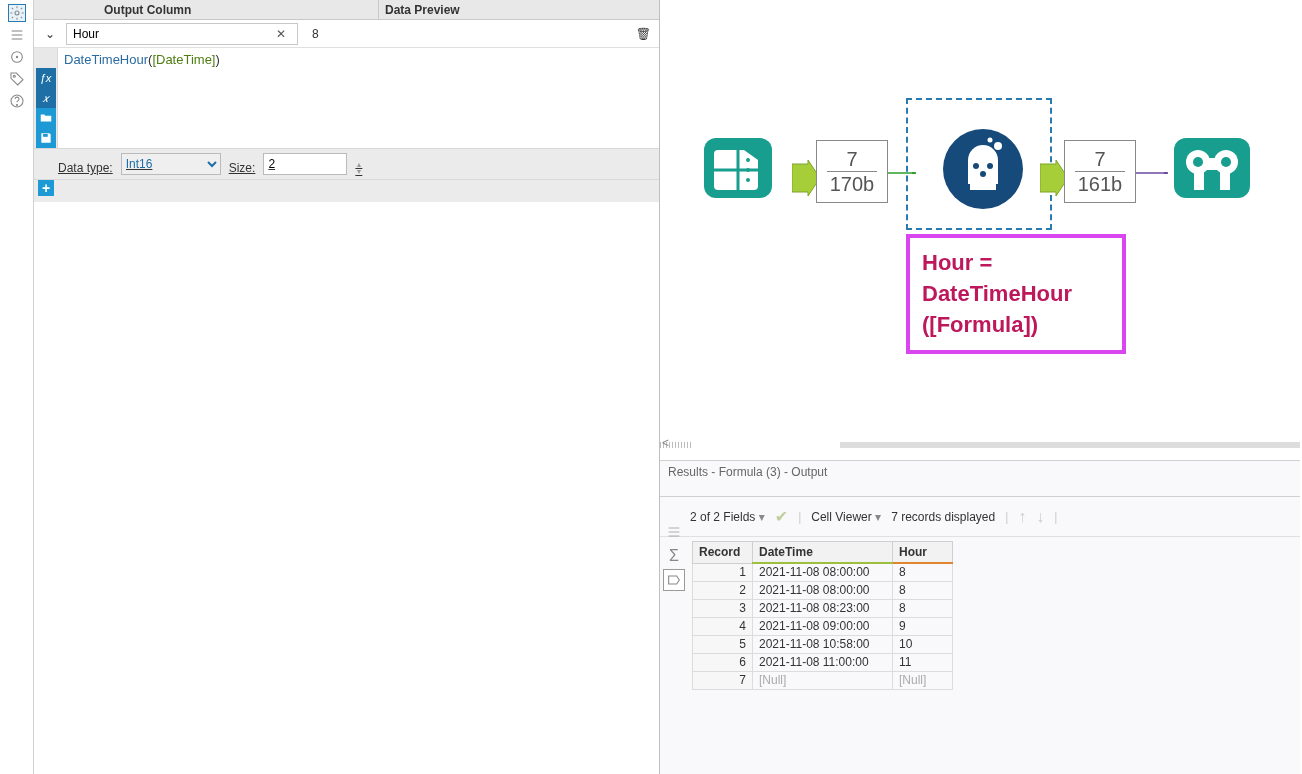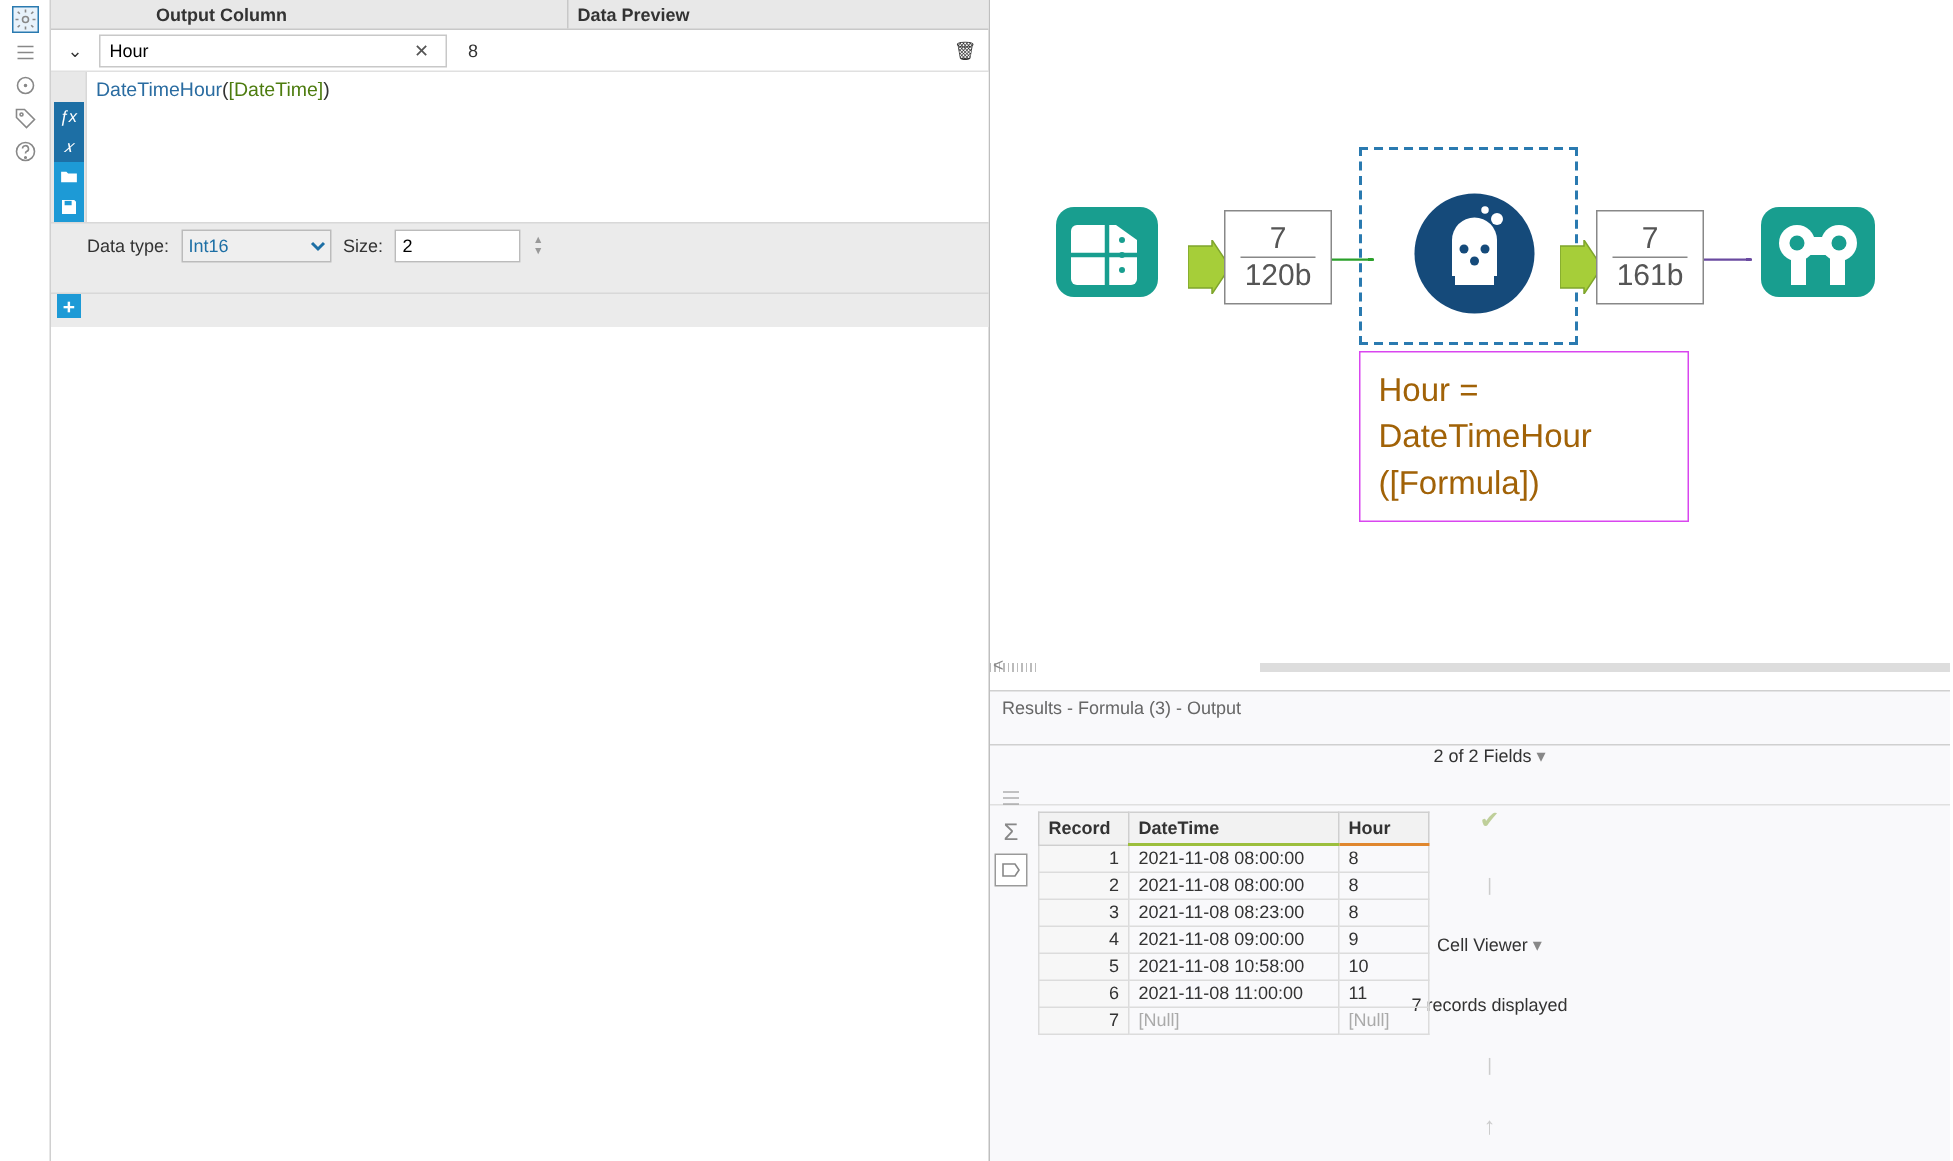--- a/index.html
+++ b/index.html
@@ -25,45 +25,45 @@
 .config .row1 .prev { margin-left: 20px; flex:1; }
 .config .row1 .del { margin-right: 8px; cursor:pointer; }
 
 .config .formula-row { display: flex; background: #fff; min-height: 100px; }
 .config .formula-tb { width: 24px; background: #e8e8e8; display:flex; flex-direction:column; align-items:center; padding-top:20px; gap:0; border-right:1px solid #d8d8d8; }
 .config .formula-tb .btn { width:20px; height:20px; margin:0; display:flex; align-items:center; justify-content:center; background:#1d6fa5; color:#fff; font-size:11px; cursor:pointer; font-style:italic;}
 .config .formula-txt { flex:1; padding:4px 6px; font-family: Consolas, monospace; font-size:13px; }
 .config .formula-txt .fn { color: #2a6ca1; }
 .config .formula-txt .fld{ color: #4d7c0f; }
 
-.config .dtype { display:flex; align-items:center; padding:4px 0 20px 24px; gap:8px; background:#ebebeb; border-top:1px solid #d8d8d8; border-bottom:1px solid #d8d8d8;}
+.config .dtype { display:flex; align-items:flex-end; padding:4px 0 4px 24px; gap:8px; background:#ebebeb; border-top:1px solid #d8d8d8; border-bottom:1px solid #d8d8d8;text-decoration:underline;}
 .config .dtype select { width: 100px; height: 22px; border:1px solid #bbb; color:#1d6fa5; font-size:12px; }
 .config .dtype input { width: 84px; height:22px; border:1px solid #bbb; padding:0 4px; font-size:12px; }
 .config .addrow { height: 22px; background:#ebebeb; padding-left:4px; }
 .config .addrow .plus { width:16px; height:16px; background:#1d9ad6; color:#fff; display:flex; align-items:center; justify-content:center; font-weight:700; cursor:pointer; font-size:14px; }
 
 
 .canvas { position: absolute; left: 660px; top: 0; width: 640px; height: 444px; background:#fff; }
 .shadow-strip { position:absolute; left:660px; top:0; width:8px; height:444px; background:linear-gradient(to right, rgba(0,0,0,0.08), transparent);}
 .node { position:absolute; }
 .boxlbl { position:absolute; border:1px solid #888; background:#fff; text-align:center; line-height:1.2; padding:6px 10px; font-size:20px; color:#555;}
 .arrow { position:absolute; height:28px; }
 .arrow svg polygon{ fill:#a6ce39; stroke:#7fa52c;}
 .sel-outline { position:absolute; border:2px dashed #2a7ab0; }
-.annotation { position:absolute; border:1px solid #d946ef; background:#fff; color:#a16207; font-size:22px; font-weight:400; padding:10px 12px; line-height:1.4; }
+.annotation { position:absolute; border:4px solid #d946ef; background:#fff; color:#be185d; font-size:22px; font-weight:700; padding:10px 12px; line-height:1.4; }
 
 
 .hsplit { position:absolute; left:660px; top:438px; width:640px; height:10px; }
 .hsplit .grip { position:absolute; left:0; top:4px; width:32px; height:6px; background:repeating-linear-gradient(90deg,#bbb 0,#bbb 1px,transparent 1px,transparent 3px); }
 .hsplit .bar { position:absolute; left:180px; top:4px; height:6px; width:460px; background:#ddd;}
 
 .results { position:absolute; left:660px; top:460px; width:640px; height:314px; background:#f9f9fb; border-top:1px solid #d0d0d0;}
 .results .title { padding:4px 8px 12px; color:#666; font-size:12px; }
 .results .line { border-bottom:1px solid #d0d0d0; height:6px;}
-.results .tb { display:flex; align-items:center; height:40px; padding:0 4px 0 30px; gap:26px; position:relative; border-bottom:1px solid #e0e0e0;flex-direction:column;}
+.results .tb { display:flex; align-items:center; height:40px; padding:0 4px 0 30px; gap:10px; position:relative; border-bottom:1px solid #e0e0e0;}
 .results .tb .sep { color:#ccc; }
 .results .tb .arrowud { color:#ccc; font-size:16px; }
 .results .tb .check { color:#bfcf9a; font-size:16px;}
 .results .side { position:absolute; left:0; top:60px; width:28px; display:flex; flex-direction:column; gap:2px; align-items:center;}
 .results .side .sico { width:22px; height:22px; display:flex; align-items:center; justify-content:center; cursor:pointer;}
 .results .side .sico.sel { border:1px solid #9a9a9a; background:#fff;}
 .results table { position:absolute; left:32px; top:80px; border-collapse:collapse; font-size:12px;}
 .results th { background:#f2f2f2; border:1px solid #cfcfcf; padding:3px 6px; text-align:left; font-weight:600;margin-top:36px;}
 .results td { border:1px solid #dcdcdc; padding:1px 6px; height:18px; }
 .results td.rn { text-align:right; background:#f7f7f7; width:60px;}
@@ -174,21 +174,21 @@
   </div>
 
   <div class="arrow" style="left:132px; top:160px; width:28px">
     <svg width="28" height="36">
         <polygon points="0,4 16,4 16,0 28,18 16,36 16,32 0,32"></polygon>
       </svg>
   </div>
 
   <div class="boxlbl" style="left:156px; top:140px; width:72px">
     <div>7</div>
-    <div style="border-top:1px solid #888">120b</div>
+    <div style="border-top:1px solid #888">170b</div>
   </div>
 
   <svg style="position:absolute; left:228px; top:172px;" width="28" height="2">
       <line x1="0" y1="1" x2="28" y2="1" stroke="#2aa02a" stroke-width="1.5"></line>
       <polygon points="24,-3 28,1 24,5" fill="#2aa02a"></polygon>
     </svg>
 
   <div class="sel-outline" style="left:246px; top:98px; width:146px; height:132px;"></div>
 
   <div class="node" style="left:280px; top:126px;">

